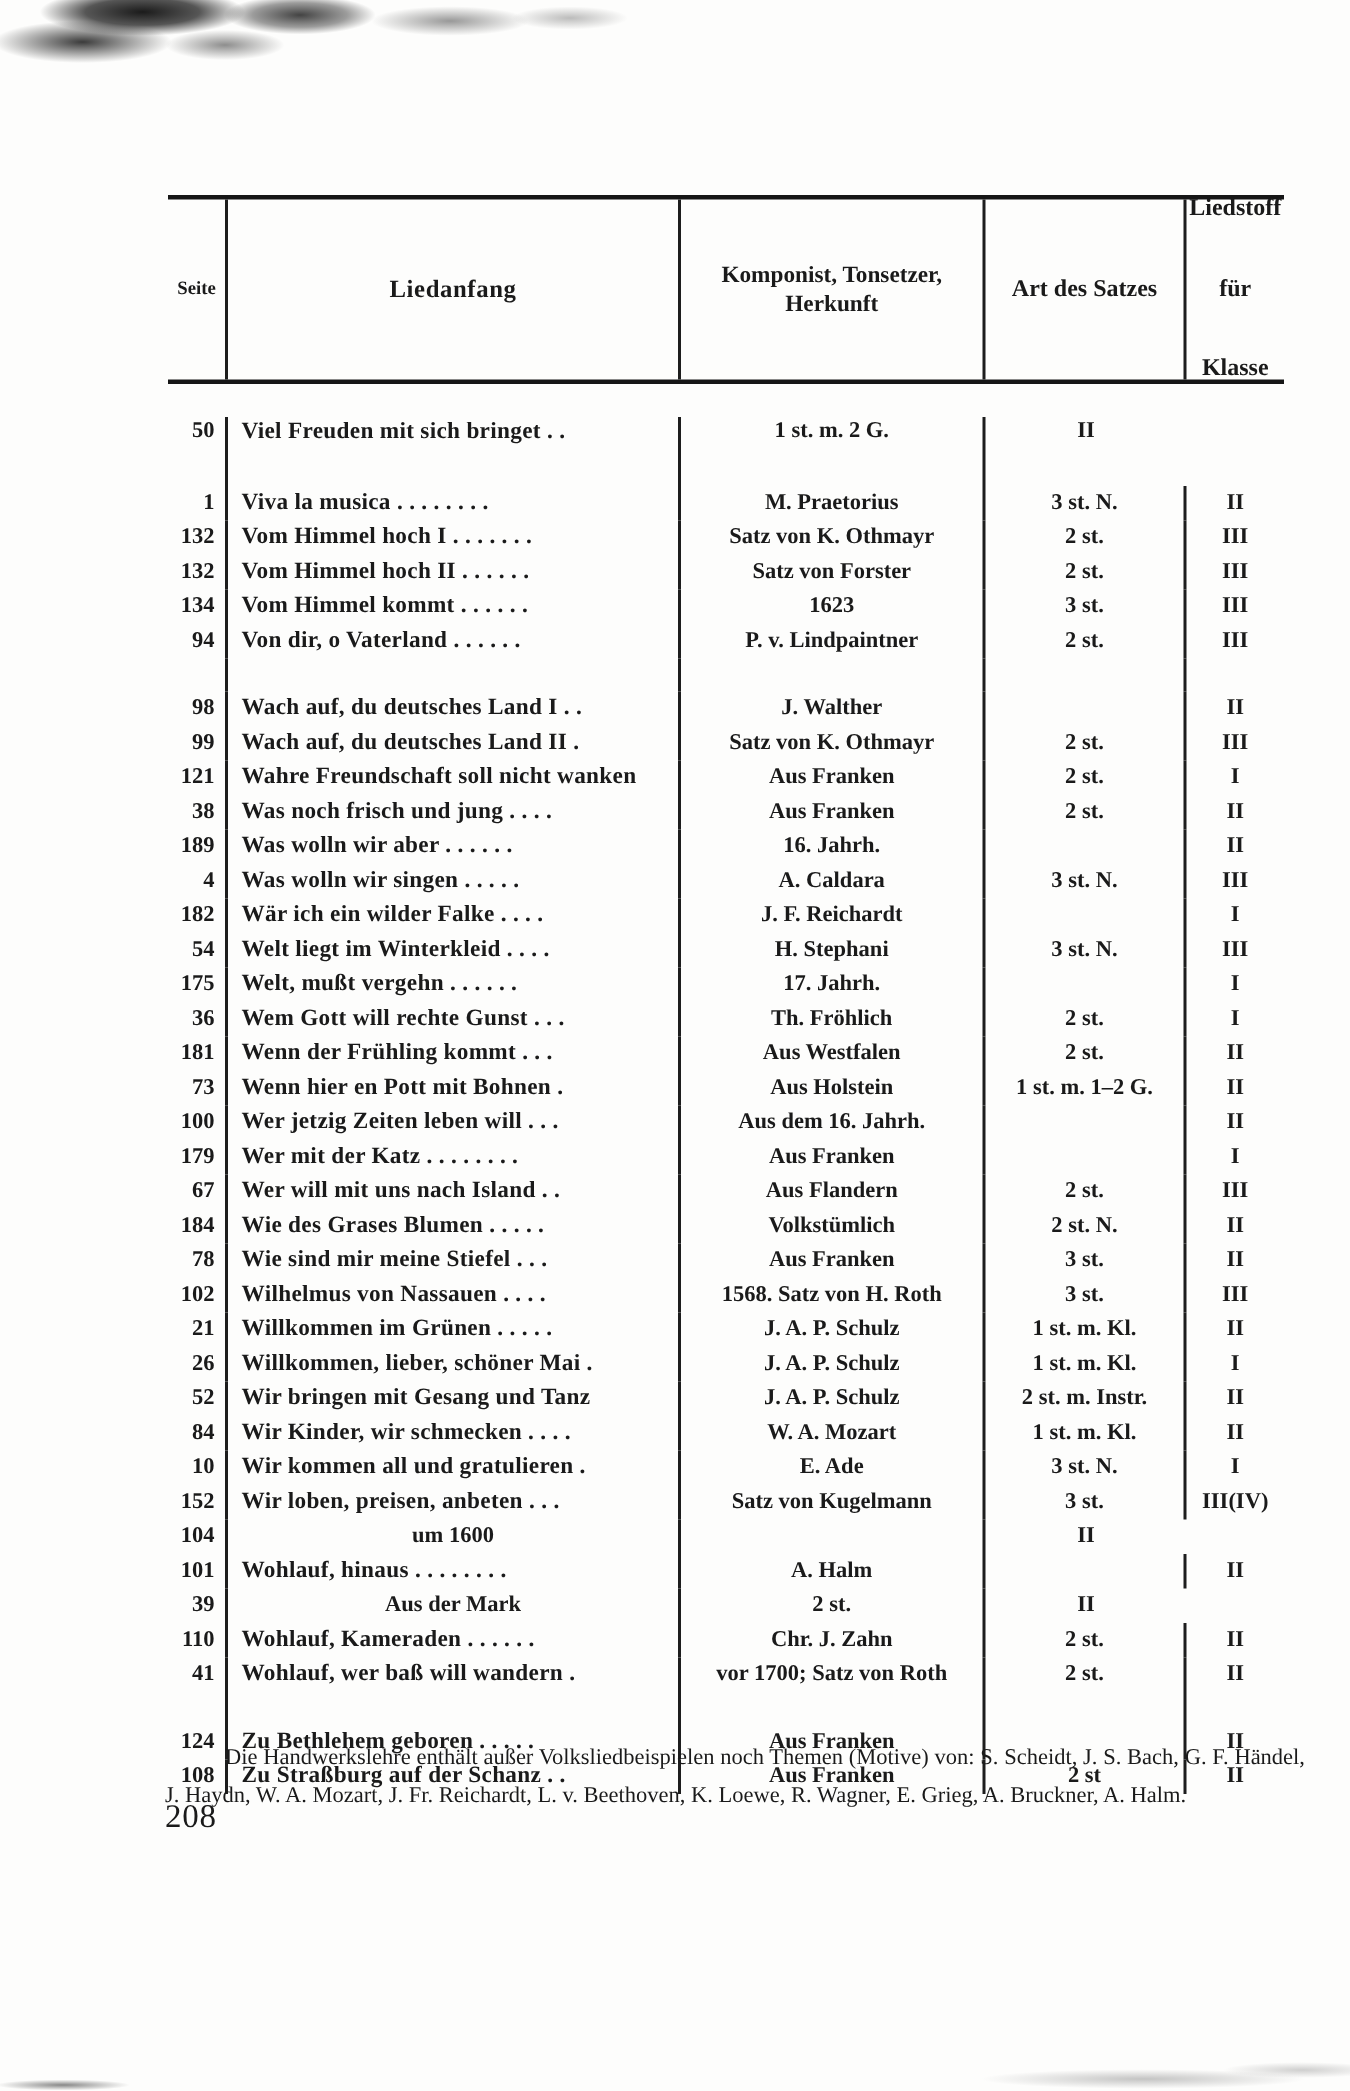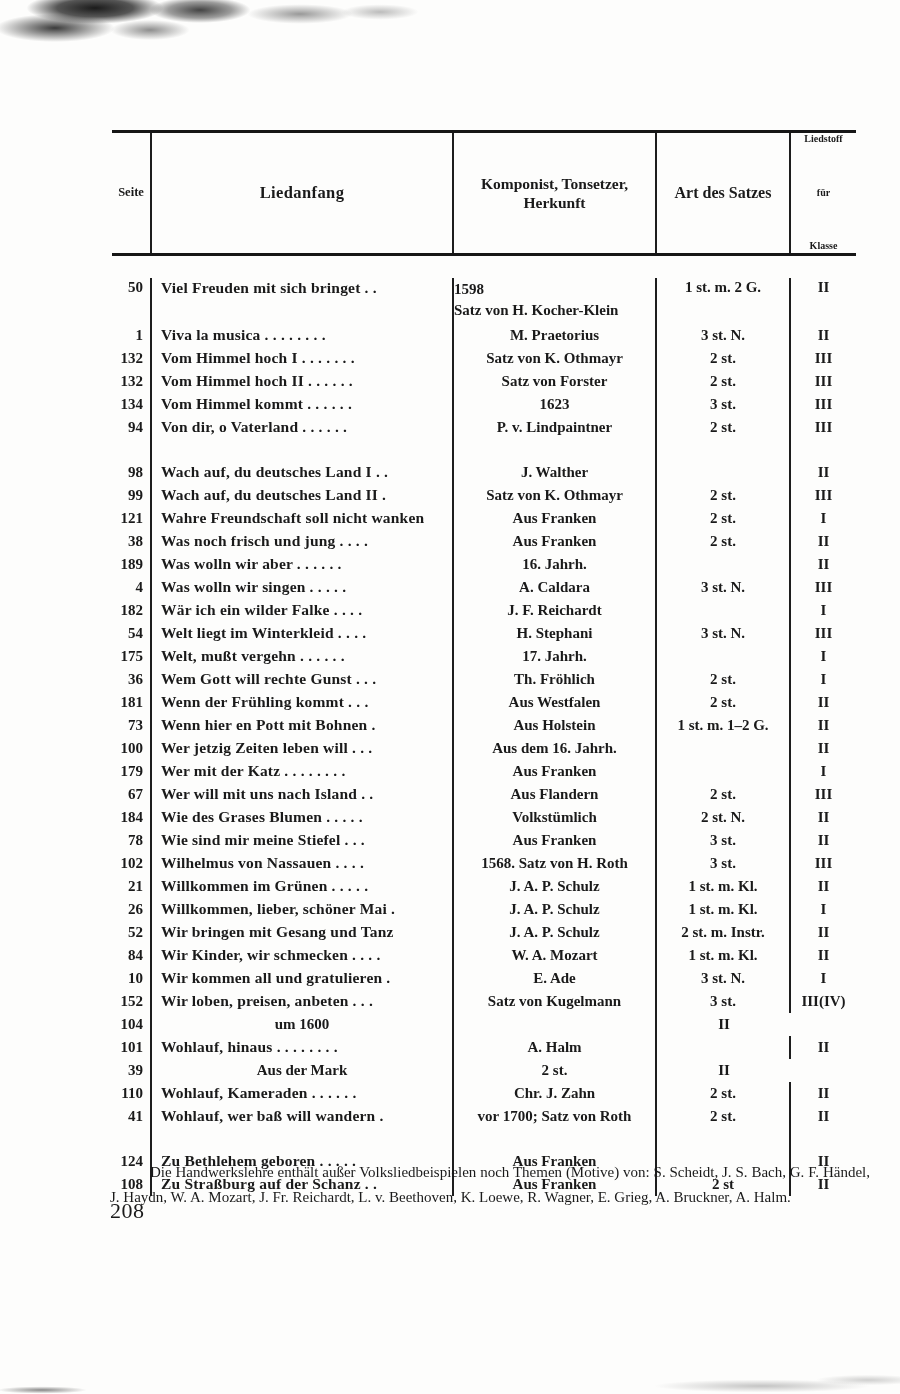--- a/index.html
+++ b/index.html
@@ -48,21 +48,21 @@
   .thead > div {
     min-height: 51px;
     display: flex; flex-direction: column; justify-content: center; align-items: center;
     font-weight: 700; text-align: center;
   }
   .vr { border-right: 2px solid #1d1d1d; }
   .h-seite  { font-size: 12.5px; }
   .h-lied   { font-size: 16.5px; letter-spacing: 0.4px; }
   .h-komp   { font-size: 15.5px; line-height: 19px; }
   .h-art    { font-size: 16px; }
-  .h-klasse { font-size: 10px; line-height: 12.5px; gap: 41px; }
+  .h-klasse { font-size: 16px; line-height: 12.5px; gap: 41px; }
 
   .tbody { padding-top: 22px; }
   .grid-row > div {
     height: 23px;
     display: flex; align-items: center; justify-content: center;
     font-weight: 700; font-size: 15.5px;
     white-space: nowrap; overflow: hidden;
   }
   .grid-row.gap > div { height: 22px; }
   .grid-row.tall > div { height: 46px; align-items: flex-start; padding-top: 1px; }
@@ -111,24 +111,20 @@
         <span>Liedstoff</span>
         <span>für</span>
         <span>Klasse</span>
       </div>
     </div>
 
     <div class="tbody" id="table-body">
         <div class="grid-row tall">
           <div class="cell-seite vr">50</div>
           <div class="cell-title vr">Viel Freuden mit sich bringet . .</div>
-          <div class="cell-comp vr">
-            <span>1598</span>
-            <span>Satz von H. Kocher-Klein</span>
-          </div>
           <div class="cell-art vr">1 st. m. 2 G.</div>
           <div class="cell-klasse">II</div>
         </div>
         <div class="grid-row">
           <div class="cell-seite vr">1</div>
           <div class="cell-title vr">Viva la musica . . . . . . . .</div>
           <div class="cell-comp vr">M. Praetorius</div>
           <div class="cell-art vr">3 st. N.</div>
           <div class="cell-klasse">II</div>
         </div>

